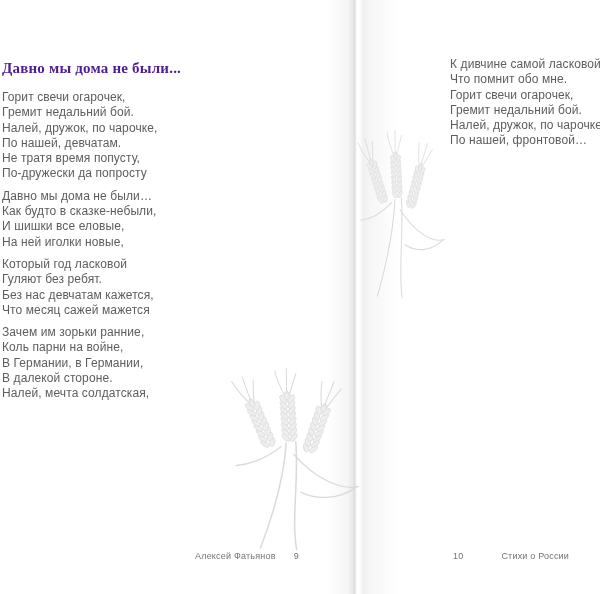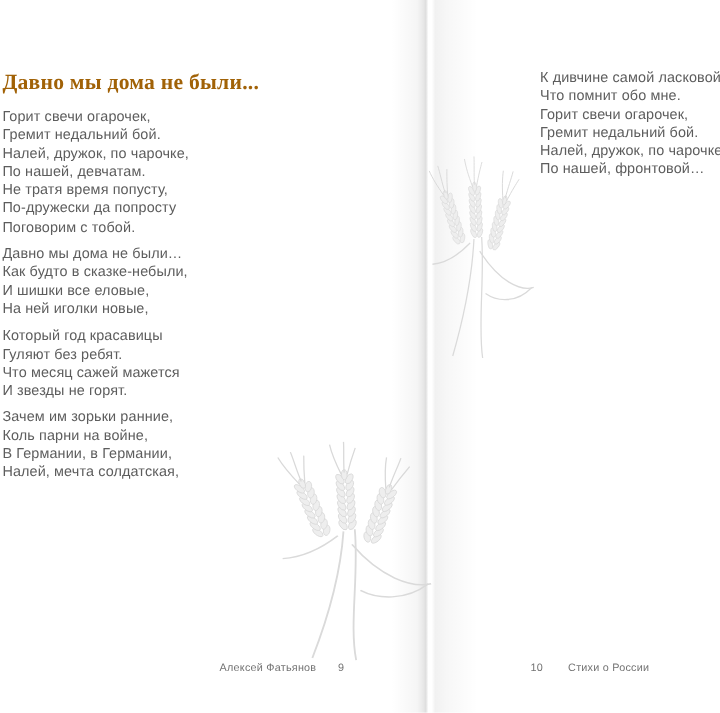--- a/index.html
+++ b/index.html
@@ -38,46 +38,46 @@
   .page.right { left: 356px; width: 244px; }
 
   .text-block { position: absolute; }
   .page.left  .text-block { left: 2px;  top: 58px; width: 330px; }
   .page.right .text-block { left: 94px; top: 57px; width: 150px; }
 
   h1.poem-title {
     margin: 0 0 11px 0;
     font-family: "Liberation Serif", serif;
     font-weight: bold;
-    font-size: 18px;
+    font-size: 15px;
     line-height: 21px;
     letter-spacing: 0.2px;
-    color: #a16207;
+    color: #4c1d95;
   }
   .stanza { margin: 0 0 7px 0; padding: 0; }
   .poem-line {
     display: block;
     font-size: 12px;
     line-height: 15.3px;
     color: #5d5d5d;
     letter-spacing: 0.1px;
     white-space: nowrap;
   }
 
   .footer {
     position: absolute;
     top: 551px;
     display: flex;
     font-size: 9px;
     line-height: 11px;
     color: #737373;
     letter-spacing: 0.2px;
   }
-  .page.left  .footer { left: 183px; gap: 18px; }
-  .page.right .footer { left: 86px;  gap: 21px; text-align: right; }
+  .page.left  .footer { left: 195px; gap: 18px; }
+  .page.right .footer { left: 97px;  gap: 38px; text-align: right; }
 
   
   svg.wheat { position: absolute; overflow: visible; }
   svg.wheat-right { left: 358px; top: 132px; width: 90px;  height: 168px; }
   svg.wheat-left  { left: 232px; top: 370px; width: 132px; height: 182px; }
   svg.wheat .stems path { fill: none; stroke: #dadada; stroke-width: 1.3; }
   svg.wheat g.ear ellipse { fill: #eeeeee; stroke: #d7d7d7; stroke-width: 0.6; }
   svg.wheat g.ear path.awn { fill: none; stroke: #d9d9d9; stroke-width: 0.9; }
 </style>
 </head>
@@ -231,41 +231,41 @@
     <div class="text-block">
       <h1 class="poem-title">Давно мы дома не были...</h1>
 
       <p class="stanza">
         <span class="poem-line">Горит свечи огарочек,</span>
         <span class="poem-line">Гремит недальний бой.</span>
         <span class="poem-line">Налей, дружок, по чарочке,</span>
         <span class="poem-line">По нашей, девчатам.</span>
         <span class="poem-line">Не тратя время попусту,</span>
         <span class="poem-line">По-дружески да попросту</span>
-        <span class="poem-line">Поговорим с тобой.</span>
       </p>
 
       <p class="stanza">
         <span class="poem-line">Давно мы дома не были…</span>
         <span class="poem-line">Как будто в сказке-небыли,</span>
         <span class="poem-line">И шишки все еловые,</span>
         <span class="poem-line">На ней иголки новые,</span>
       </p>
 
       <p class="stanza">
-        <span class="poem-line">Который год красавицы</span>
+        <span class="poem-line">Который год ласковой</span>
         <span class="poem-line">Гуляют без ребят.</span>
+        <span class="poem-line">Без нас девчатам кажется,</span>
         <span class="poem-line">Что месяц сажей мажется</span>
-        <span class="poem-line">И звезды не горят.</span>
       </p>
 
       <p class="stanza">
         <span class="poem-line">Зачем им зорьки ранние,</span>
         <span class="poem-line">Коль парни на войне,</span>
         <span class="poem-line">В Германии, в Германии,</span>
+        <span class="poem-line">В далекой стороне.</span>
         <span class="poem-line">Налей, мечта солдатская,</span>
       </p>
     </div>
 
     <div class="footer">
       <span>Алексей Фатьянов</span>
       <span>9</span>
     </div>
   </div>
 

